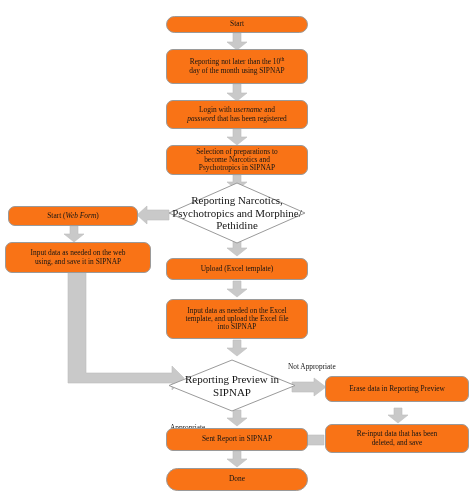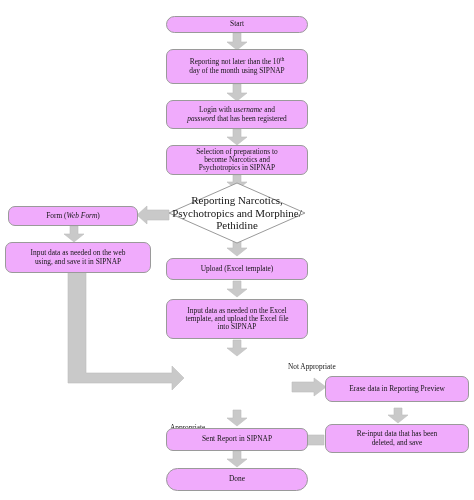--- a/index.html
+++ b/index.html
@@ -9,21 +9,21 @@
     font-family:"Liberation Serif", serif;
     color:#1a1a1a;
     overflow:hidden;
   }
   #canvas{position:relative;width:474px;height:500px;}
 
   .node{
     position:absolute;
     box-sizing:border-box;
     border:1px solid #9a9a9a;
-    background:#f0abfc;
+    background:#f97316;
     display:flex;align-items:center;justify-content:center;
     text-align:center;
     line-height:1.12;
     font-size:7.4px;
     padding:2px 4px;
     color:#151515;
   }
   .proc{border-radius:7px;}
   .term{border-radius:60px;}
   .node span.t{display:block;}
@@ -171,38 +171,50 @@
         <span class="t">Reporting</span>
         <span class="t">Narcotics,</span>
         <span class="t">Psychotropics</span>
         <span class="t">and Morphine/</span>
         <span class="t">Pethidine</span>
       </div>
     </div>
   </div>
 
   <div class="node proc" style="left:8px;top:206px;width:130px;height:20px;">
-    <span class="t"><span>Form (</span><span class="it">Web Form</span><span>)</span></span>
+    <span class="t"><span>Start (</span><span class="it">Web Form</span><span>)</span></span>
   </div>
 
   <div class="node proc" style="left:5px;top:242px;width:146px;height:31px;flex-direction:column;">
     <span class="t">Input data as needed on the web</span>
     <span class="t">using, and save it in SIPNAP</span>
   </div>
 
   <div class="node proc" style="left:166px;top:258px;width:142px;height:22px;">
     <span class="t">Upload (Excel template)</span>
   </div>
 
   <div class="node proc" style="left:166px;top:299px;width:142px;height:40px;flex-direction:column;">
     <span class="t">Input data as needed on the Excel</span>
     <span class="t">template, and upload the Excel file</span>
     <span class="t">into SIPNAP</span>
   </div>
 
+  <div class="dia" style="left:169px;top:360px;width:126px;height:51px;">
+    <svg width="126" height="51" viewBox="0 0 126 51">
+      <polygon points="63,0 126,25.5 63,51 0,25.5" fill="#ffffff" stroke="#9a9a9a" stroke-width="1"></polygon>
+    </svg>
+    <div class="dtext">
+      <div>
+        <span class="t">Reporting</span>
+        <span class="t">Preview in</span>
+        <span class="t">SIPNAP</span>
+      </div>
+    </div>
+  </div>
 
   <div class="lbl" style="left:288px;top:362px;">Not Appropriate</div>
   <div class="lbl" style="left:170px;top:423px;">Appropriate</div>
 
   <div class="node proc" style="left:325px;top:376px;width:144px;height:26px;">
     <span class="t">Erase data in Reporting Preview</span>
   </div>
 
   <div class="node proc" style="left:325px;top:424px;width:144px;height:29px;flex-direction:column;">
     <span class="t">Re-input data that has been</span>

